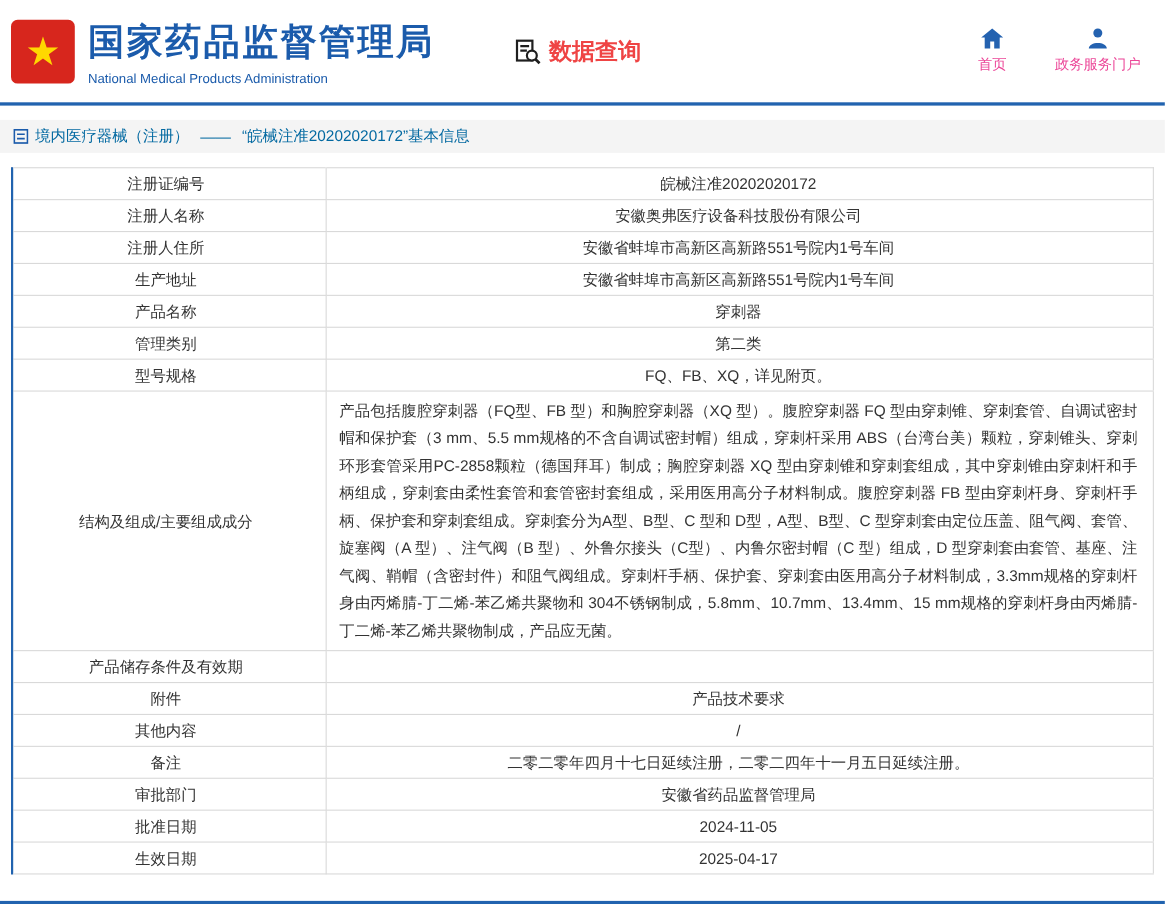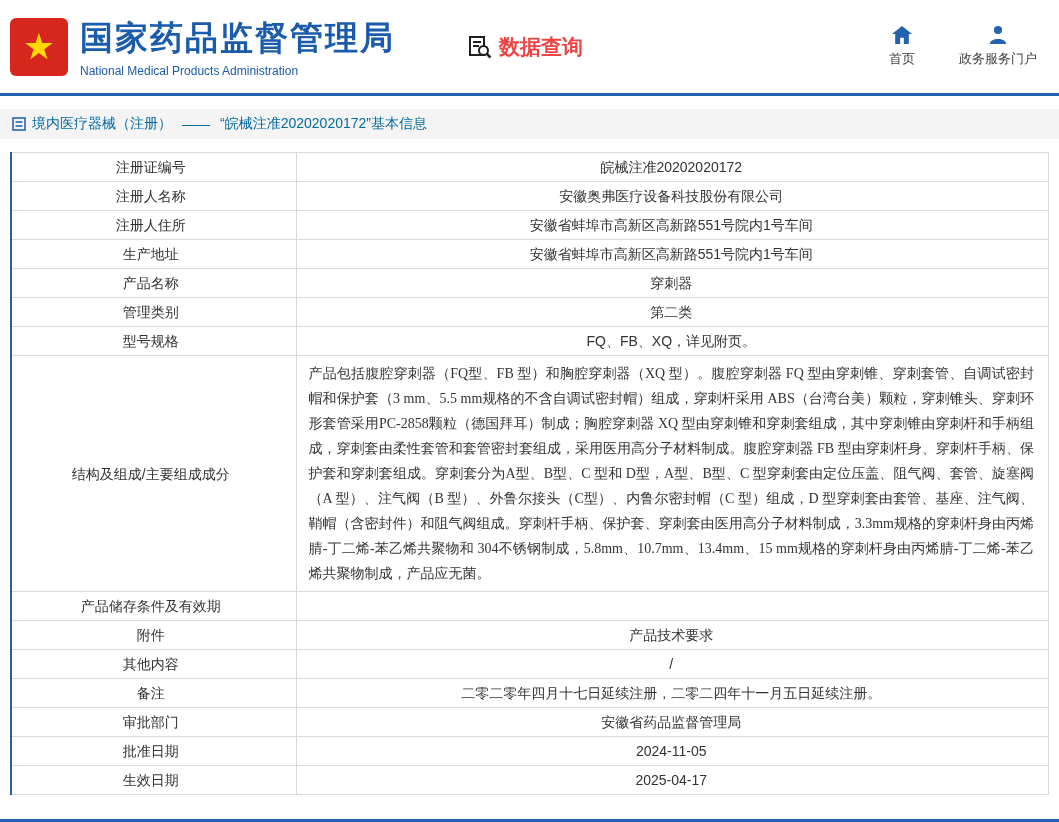--- a/index.html
+++ b/index.html
@@ -39,21 +39,21 @@
     font-size: 21px; font-weight: 600; color: #ef4444;
     cursor: pointer;
   }
 
   .header-nav {
     margin-left: auto;
     display: flex; gap: 44px;
   }
   .nav-item {
     display: flex; flex-direction: column; align-items: center; gap: 5px;
-    font-size: 13px; color: #404040; cursor: pointer; font-family: Liberation Serif, serif;
+    font-size: 13px; color: #ec4899; cursor: pointer; font-family: Liberation Serif, serif;
   }
 
   
   .breadcrumb {
     margin-top: 13px;
     height: 30px;
     background: #f4f4f4;
     display: flex; align-items: center;
     padding: 0 12px;
     font-size: 14px; color: #0369a1;
@@ -81,21 +81,21 @@
     text-align: center;
   }
   td.lbl {
     width: 285px;
     text-align: right;
     padding: 2px 10px 2px 4px;
     border-right: 1px solid #d9d9d9;
     background: #ffffff;
   }
   td.val { padding: 2px 14px 2px 12px; }
-  td.val.multi { text-align: justify; line-height: 25px; padding-top: 5px; padding-bottom: 5px; font-family: Liberation Serif, serif; }
+  td.val.multi { text-align: justify; line-height: 25px; padding-top: 5px; padding-bottom: 5px; }
 
   
   .bottom-rule {
     position: absolute; left: 0; bottom: 0;
     width: 100%; height: 3px;
     background: #2163af;
   }
 
   svg { display: block; }
 </style>

